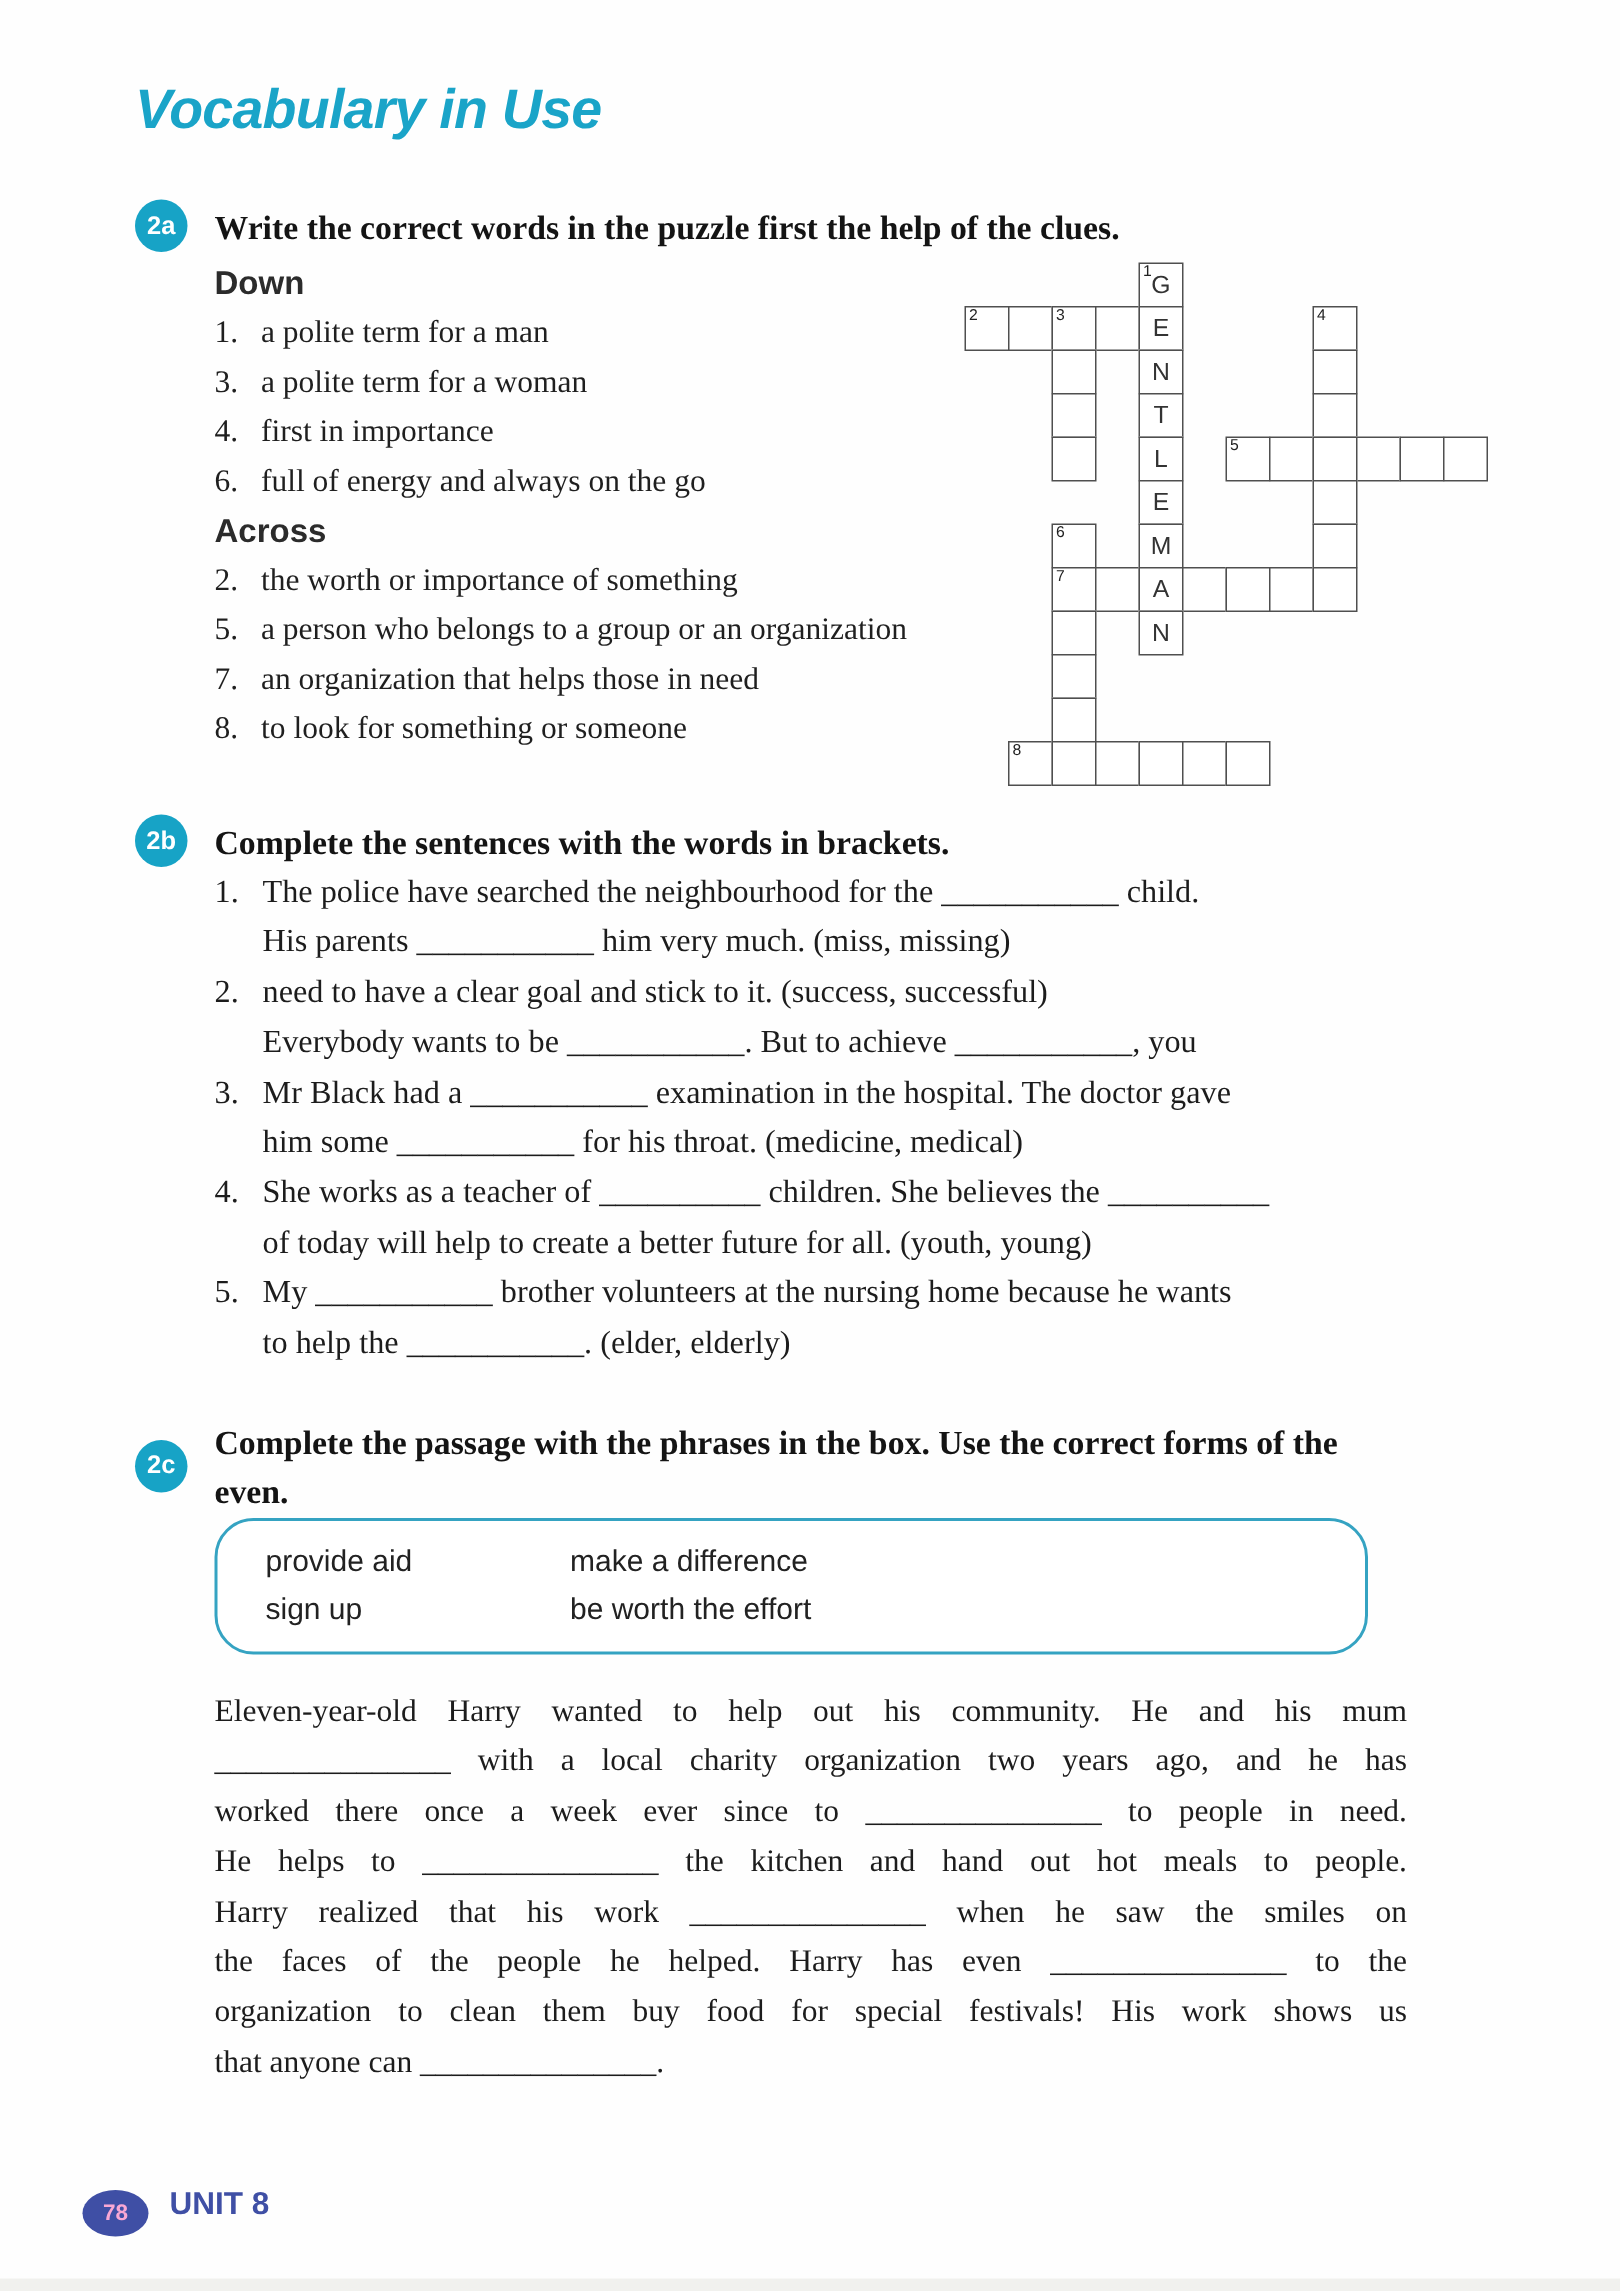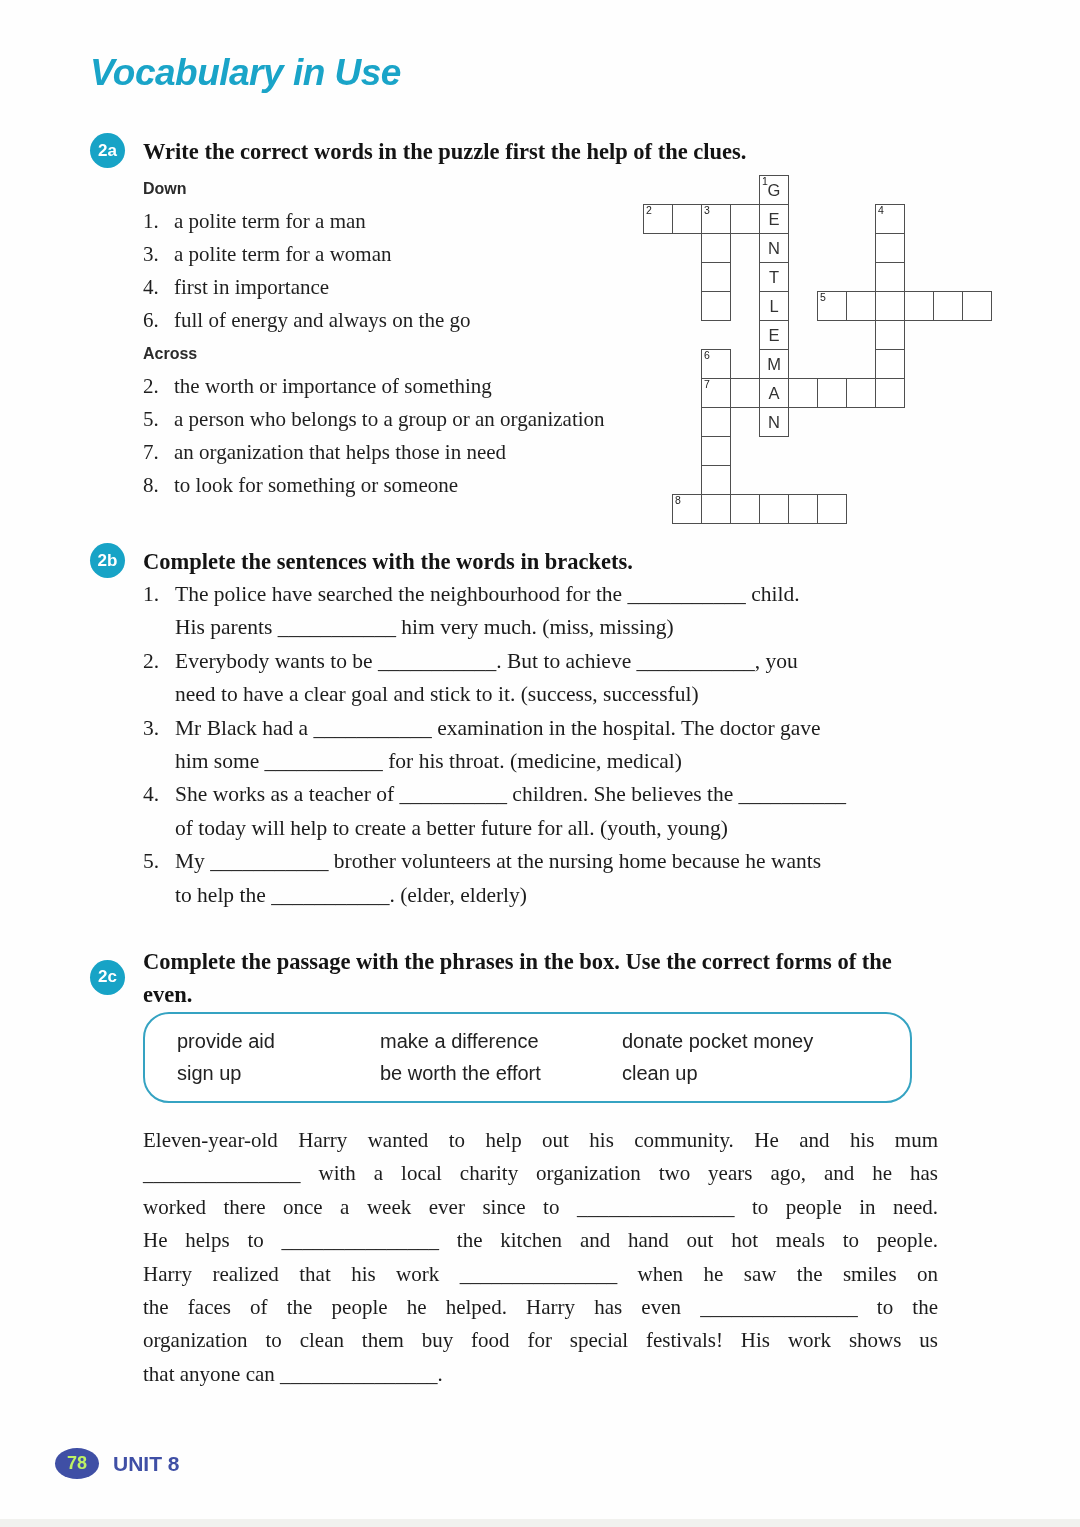--- a/index.html
+++ b/index.html
@@ -9,21 +9,21 @@
         font-family:"Liberation Sans", sans-serif;font-weight:bold;font-size:37px;
         letter-spacing:-0.5px;color:#1aa4c8;font-style:italic;}
   .ex-header{position:absolute;display:flex;align-items:center;}
   .badge{flex:0 0 auto;width:35px;height:35px;border-radius:50%;background:#17a3c6;color:#fff;
         font-family:"Liberation Sans", sans-serif;font-weight:bold;font-size:17px;
         display:flex;align-items:center;justify-content:center;margin-right:18px;}
   .ex-title{font-family:"Liberation Serif", serif;font-weight:bold;font-size:22.5px;
         color:#141414;line-height:33px;padding-top:2px;}
   
   .clues{position:absolute;left:143px;top:172px;width:540px;}
-  .clue-heading{font-family:"Liberation Sans", sans-serif;font-weight:bold;font-size:16px;
+  .clue-heading{font-family:"Liberation Sans", sans-serif;font-weight:bold;font-size:22px;
         color:#2b2b2b;line-height:33px;}
   .clue{display:flex;line-height:33px;font-size:21px;color:#1f1f1f;}
   .cnum{flex:0 0 31px;}
   
   .puzzle{position:absolute;left:643px;top:175px;width:349px;height:349px;}
   .cell{position:absolute;width:30px;height:30px;box-sizing:border-box;border:1px solid #4f4f4f;
         background:#fff;display:flex;align-items:center;justify-content:center;}
   .cellnum{position:absolute;top:-1px;left:2px;font-family:"Liberation Sans", sans-serif;
         font-size:10.5px;color:#222;line-height:12px;}
   .cellletter{font-family:"Liberation Sans", sans-serif;font-size:16.5px;color:#333;}
@@ -36,23 +36,23 @@
   .phrase-box{position:absolute;left:143px;top:1012px;width:765px;height:87px;
         border:2px solid #35a3c2;border-radius:26px;background:#fff;}
   .pcol{position:absolute;top:11px;font-family:"Liberation Sans", sans-serif;font-size:20px;
         color:#222;}
   .pcol div{line-height:32px;}
   .passage{position:absolute;left:143px;top:1124px;width:795px;font-size:21px;color:#1c1c1c;}
   .pline{line-height:33.4px;}
   .just{text-align:justify;text-align-last:justify;}
   
   .footer{position:absolute;left:55px;top:1448px;display:flex;align-items:center;}
-  .page-num{width:44px;height:31px;border-radius:50%;background:#3f4fa5;color:#bef264;
-        font-family:"Liberation Sans", sans-serif;font-weight:bold;font-size:18px;
-        display:flex;align-items:center;justify-content:center;}
+  .page-num{width:44px;height:31px;border-radius:50%;background:#3f4fa5;color:#f9a8d4;
+        font-family:"Liberation Sans", sans-serif;font-weight:bold;font-size:15px;
+        display:flex;align-items:center;justify-content:center;margin-top:12px;}
   .unit-label{margin-left:14px;font-family:"Liberation Sans", sans-serif;font-weight:bold;
         font-size:21px;color:#3f4fa5;}
   .bottom-strip{position:absolute;left:0;bottom:0;width:1080px;height:8px;background:#f1f1ee;}
 </style>
 </head>
 <body>
 
 <div class="page">
 
   <h1 class="page-title">Vocabulary in Use</h1>
@@ -191,22 +191,22 @@
       <div class="sentence">
         <span class="snum">1.</span>
         <div class="slines">
           <div class="sline">The police have searched the neighbourhood for the ___________ child.</div>
           <div class="sline">His parents ___________ him very much. (miss, missing)</div>
         </div>
       </div>
       <div class="sentence">
         <span class="snum">2.</span>
         <div class="slines">
+          <div class="sline">need to have a clear goal and stick to it. (success, successful)</div>
           <div class="sline">Everybody wants to be ___________. But to achieve ___________, you</div>
-          <div class="sline">need to have a clear goal and stick to it. (success, successful)</div>
         </div>
       </div>
       <div class="sentence">
         <span class="snum">3.</span>
         <div class="slines">
           <div class="sline">Mr Black had a ___________ examination in the hospital. The doctor gave</div>
           <div class="sline">him some ___________ for his throat. (medicine, medical)</div>
         </div>
       </div>
       <div class="sentence">
@@ -234,24 +234,20 @@
   </div>
 
   <div class="phrase-box" id="phrase-box">
       <div class="pcol" style="left: 32px;">
         <div class="phrase">provide aid</div>
         <div class="phrase">sign up</div>
       </div>
       <div class="pcol" style="left: 235px;">
         <div class="phrase">make a difference</div>
         <div class="phrase">be worth the effort</div>
-      </div>
-      <div class="pcol" style="left: 477px;">
-        <div class="phrase">donate pocket money</div>
-        <div class="phrase">clean up</div>
       </div>
     </div>
 
   <div class="passage" id="passage">
       <div class="pline just">Eleven-year-old Harry wanted to help out his community. He and his mum</div>
       <div class="pline just">_______________ with a local charity organization two years ago, and he has</div>
       <div class="pline just">worked there once a week ever since to _______________ to people in need.</div>
       <div class="pline just">He helps to _______________ the kitchen and hand out hot meals to people.</div>
       <div class="pline just">Harry realized that his work _______________ when he saw the smiles on</div>
       <div class="pline just">the faces of the people he helped. Harry has even _______________ to the</div>

